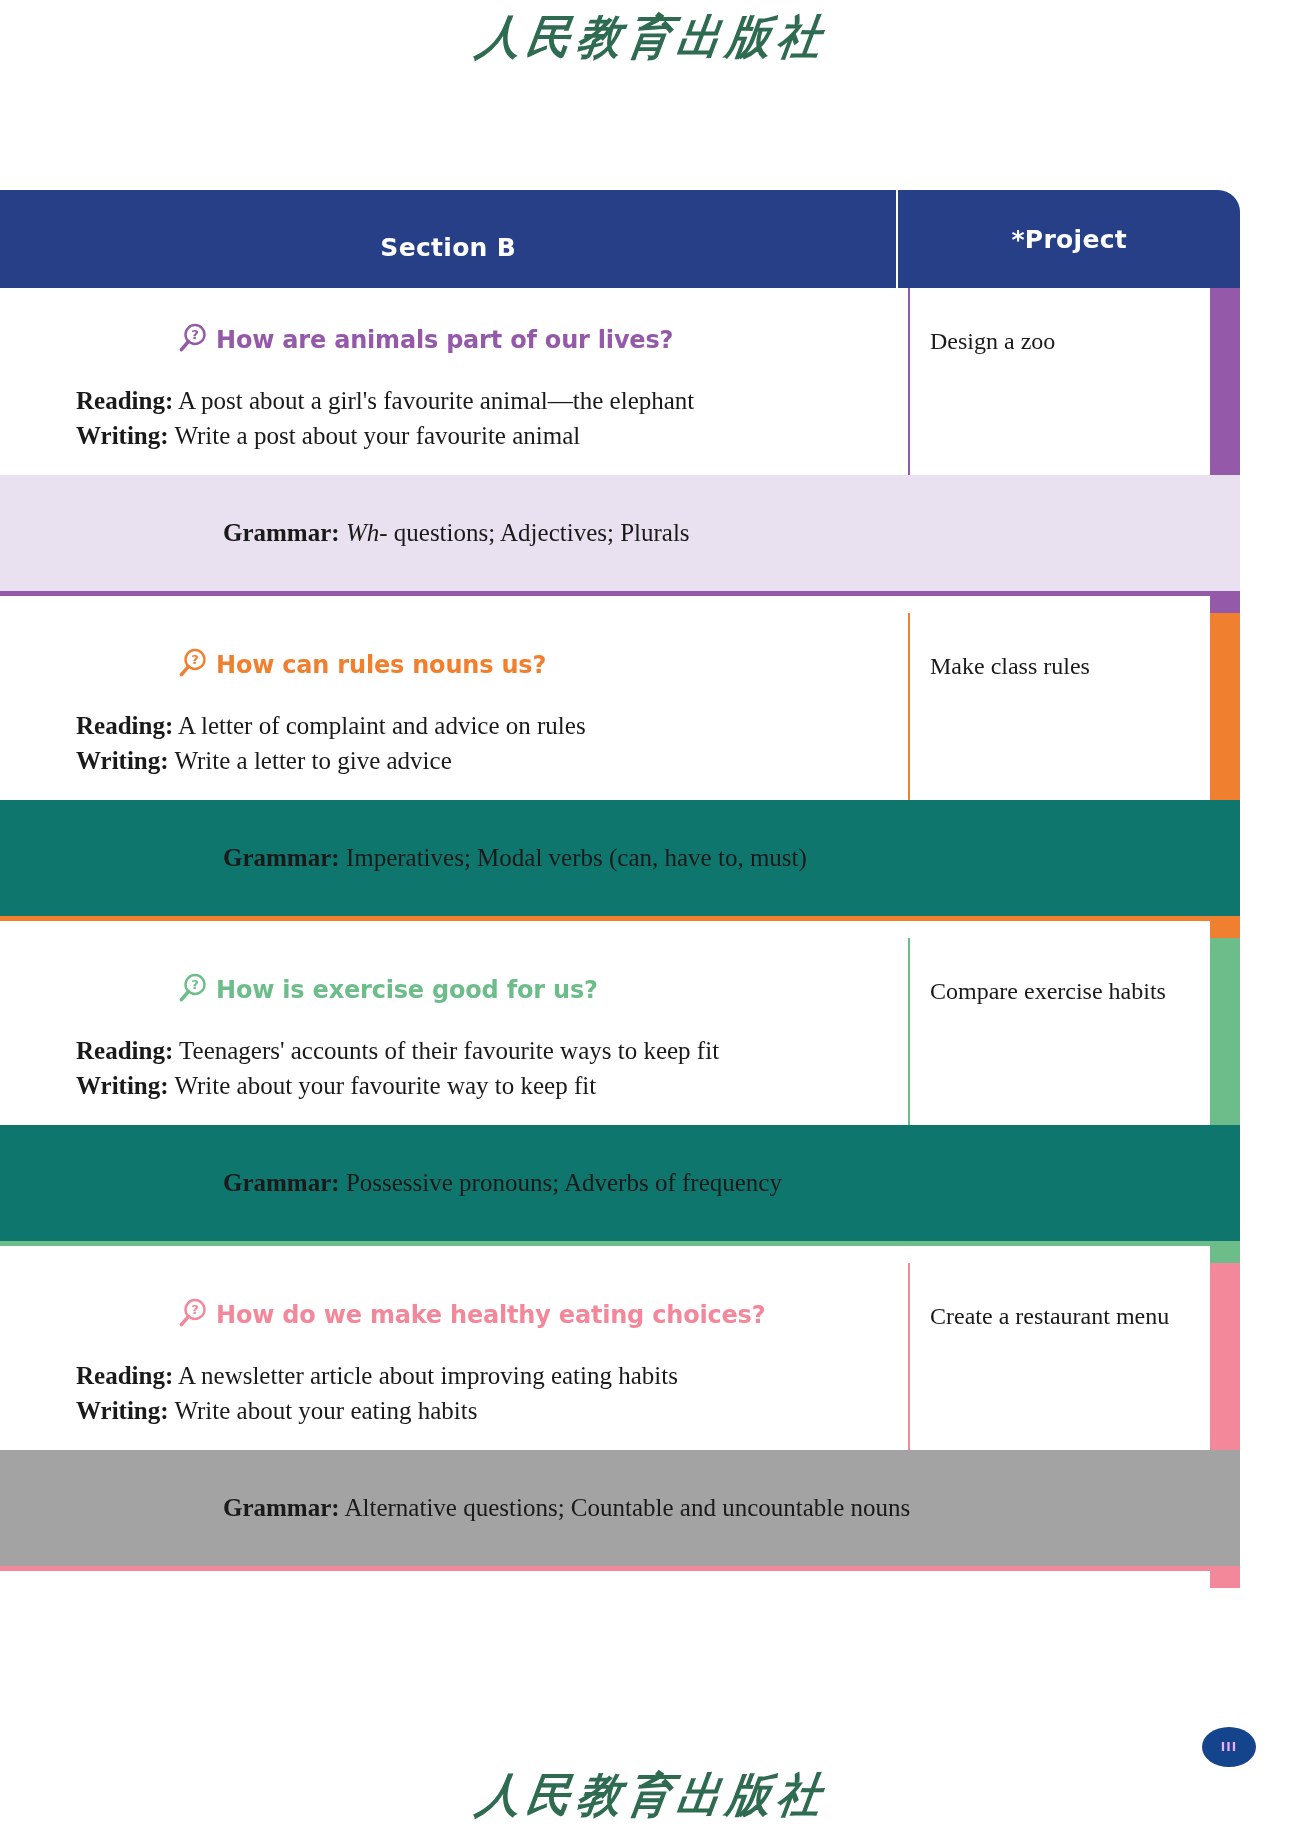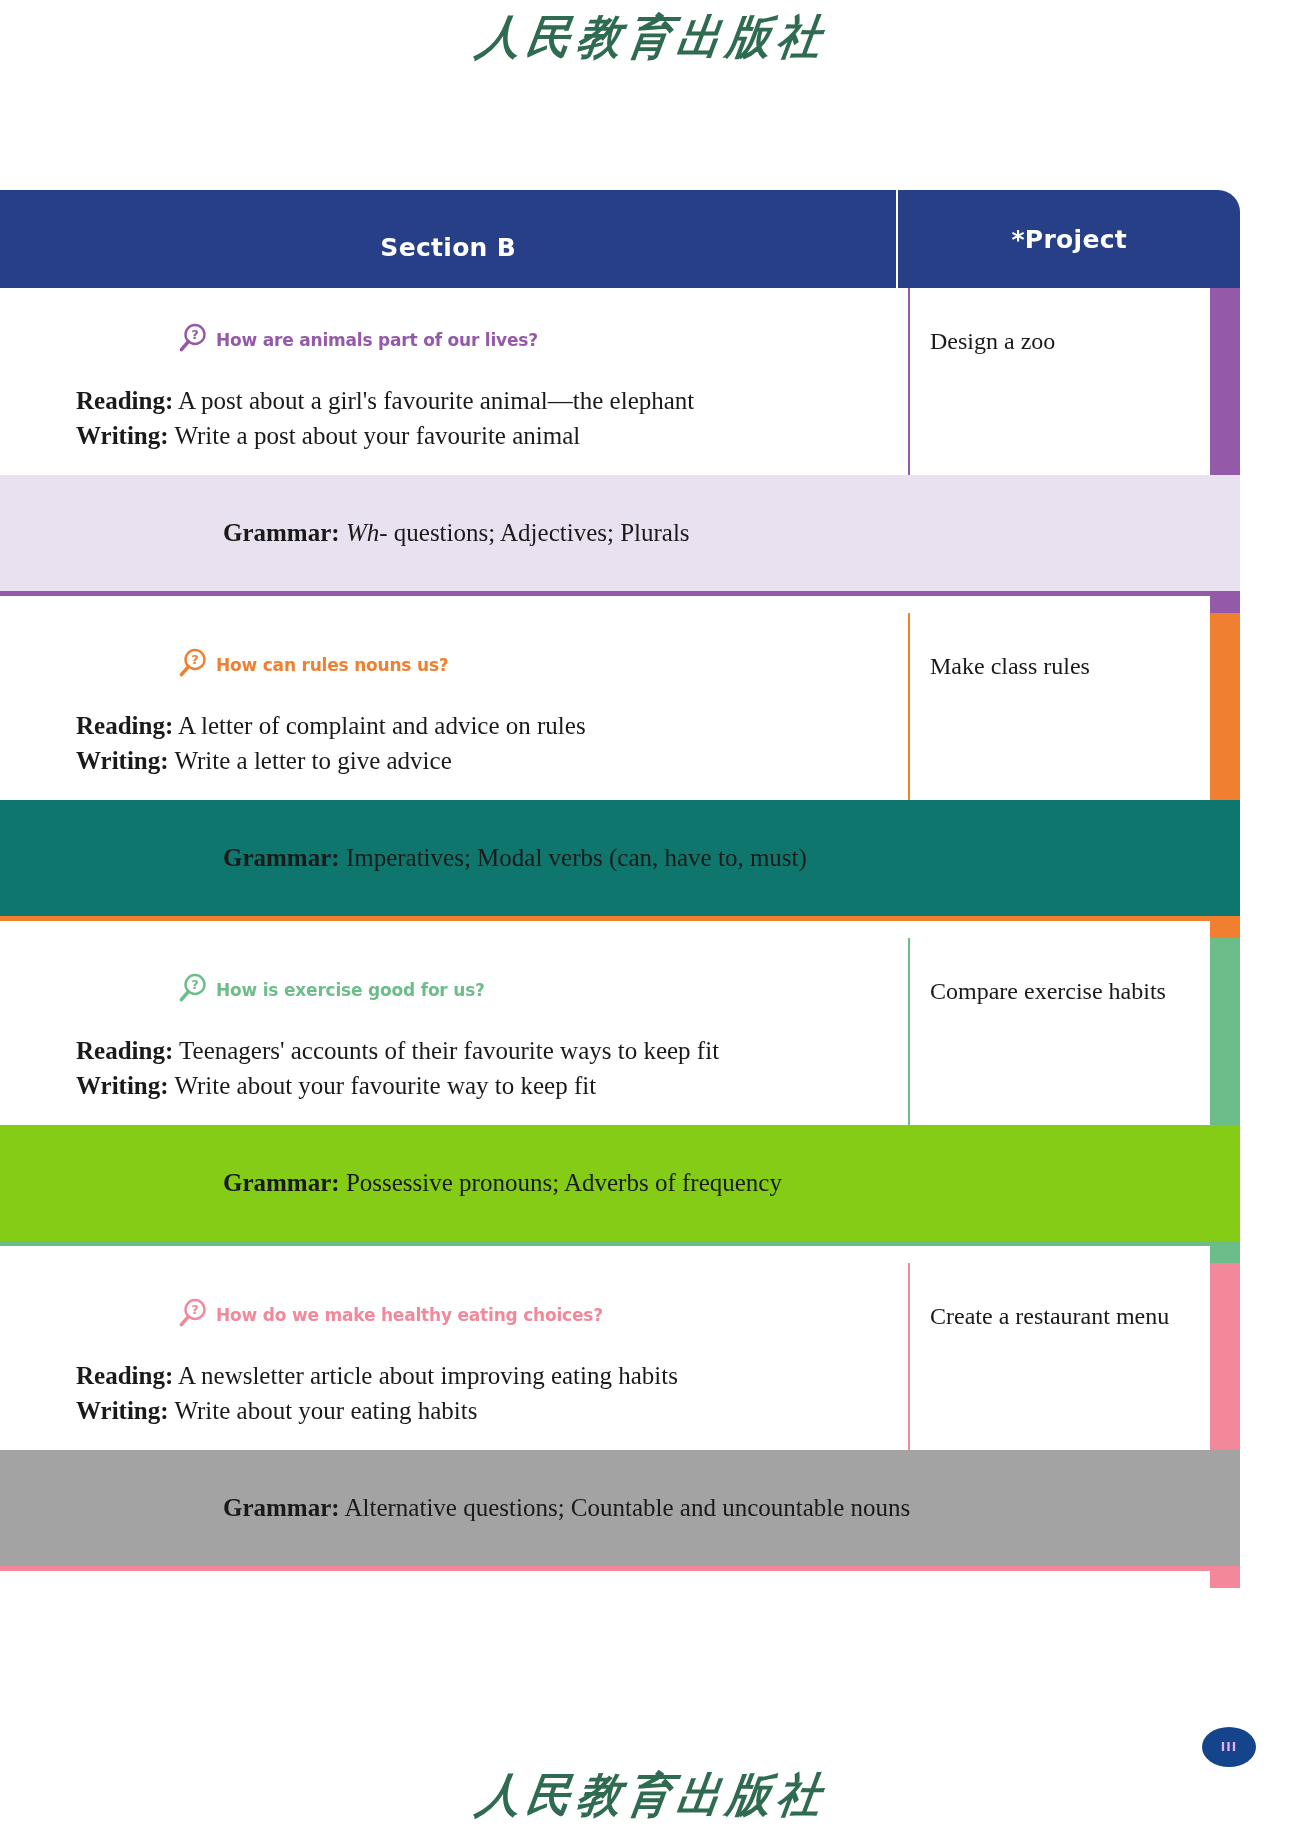--- a/index.html
+++ b/index.html
@@ -100,21 +100,21 @@
     display: flex;
     align-items: center;
     gap: 8px;
     padding-left: 178px;
     margin-bottom: 26px;
   }
   .q-icon { flex: 0 0 auto; display: block; }
   .q-text {
     font-family: "DejaVu Sans", sans-serif;
     font-weight: bold;
-    font-size: 17px;
+    font-size: 24px;
     letter-spacing: -.2px;
   }
 
   .rw { padding-left: 76px; }
   .rw p {
     font-family: "Liberation Serif", serif;
     font-size: 25px;
     line-height: 1.38;
     color: #1a1a1a;
   }
@@ -277,21 +277,21 @@
         <div class="rw">
           <p><b>Reading:</b> Teenagers' accounts of their favourite ways to keep fit</p>
           <p><b>Writing:</b> Write about your favourite way to keep fit</p>
         </div>
       </div>
       <div class="col-p">
         <div class="project-text">Compare exercise habits</div>
       </div>
     </div>
 
-    <div class="gram-band" style="background:#84cc16">
+    <div class="gram-band" style="background:#0f766e">
       <div class="gram-inner">
         <b>Grammar:</b> Possessive pronouns; Adverbs of frequency
       </div>
     </div>
 
     <div class="accent-rule" style="background:#6dbd8a"></div>
     <div class="unit-spacer"></div>
   </div>
         <div class="unit">
     <div class="accent-bar" style="background:#f2889a"></div>

